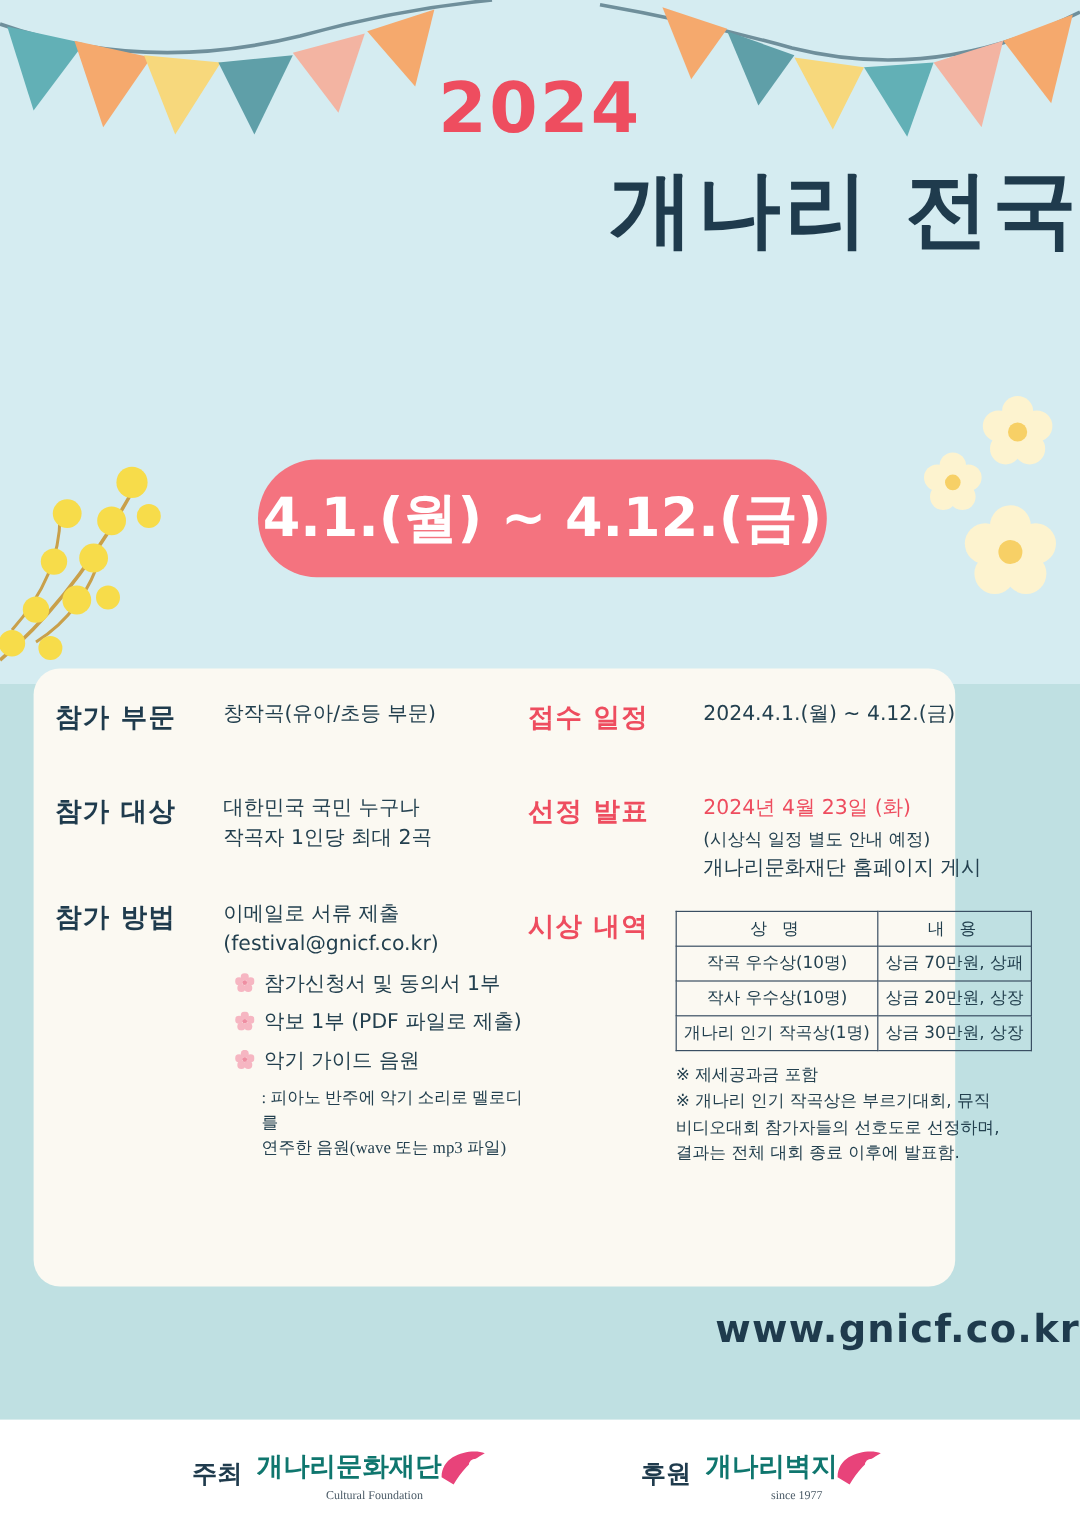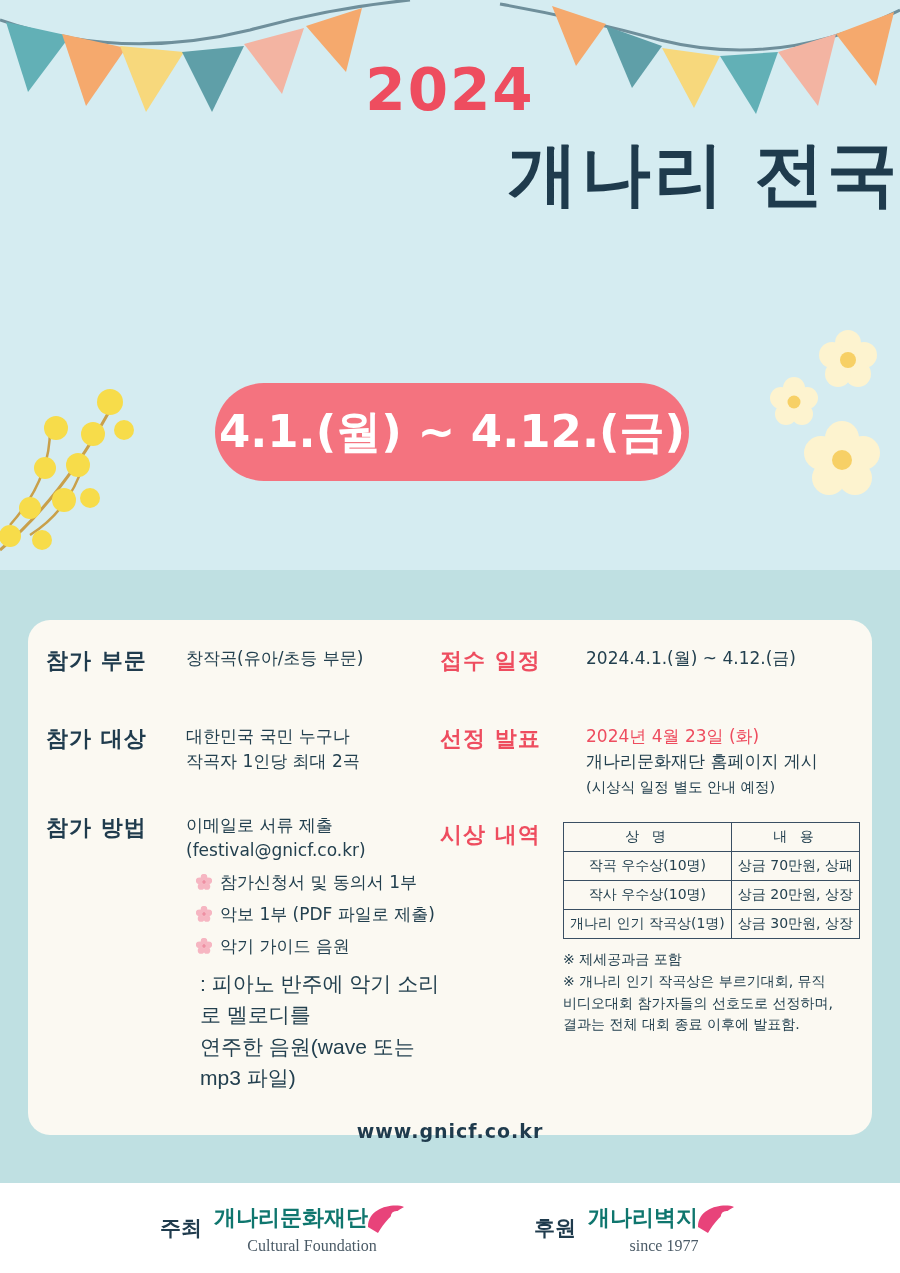--- a/index.html
+++ b/index.html
@@ -98,22 +98,22 @@
     right: 10px;
     top: 330px;
     width: 160px;
     height: 220px;
   }
 
   
   .card {
     position: absolute;
     left: 28px;
-    top: 620px;
-    width: 844px;
+    top: 557px;
+    width: 768px;
     height: 515px;
     background: #fbf9f2;
     border-radius: 22px;
   }
   .col-left {
     position: absolute;
     left: 18px;
     top: 26px;
     width: 400px;
   }
@@ -154,25 +154,25 @@
     color: #23404f;
     font-family: "DejaVu Sans", sans-serif;
   }
   .bullet .dot {
     width: 16px; height: 16px;
     margin-right: 8px;
     margin-top: 3px;
     flex: none;
   }
   .subnote {
-    font-size: 21px;
+    font-size: 14px;
     color: #23404f;
     line-height: 1.5;
-    margin-left: 4px;
-    font-family: Liberation Sans, sans-serif;
+    margin-left: 22px;
+    font-family: Liberation Serif, serif;
   }
 
   
   table.awards {
     border-collapse: collapse;
     margin-top: 2px;
     font-family: "DejaVu Sans", sans-serif;
     padding-left: 21px;
   }
   table.awards th, table.awards td {
@@ -189,23 +189,23 @@
     font-size: 14px;
     color: #23404f;
     line-height: 1.55;
     font-family: "DejaVu Sans", sans-serif;
   }
 
   
   .website {
     position: absolute;
     left: 0; right: 0;
-    top: 1120px;
-    text-align: center;
-    font-size: 19px;
+    top: 1088px;
+    text-align: right;
+    font-size: 32px;
     font-weight: bold;
     color: #1f3b4d;
     letter-spacing: 1px;
     font-family: "DejaVu Sans", sans-serif;
   }
   
   .footer {
     position: absolute;
     left: 0; right: 0;
     bottom: 0;
@@ -227,21 +227,21 @@
     margin-right: 12px;
     font-family: "DejaVu Sans", sans-serif;
   }
   .foot-name {
     font-size: 22px;
     font-weight: bold;
     color: #0f766e;
     font-family: "DejaVu Sans", sans-serif;
   }
   .foot-sub {
-    font-size: 16px;
+    font-size: 10px;
     color: #4a5a66;
     text-align: left;
     margin-top: 2px;
     font-family: "Liberation Serif", serif;
   }
   .foot-stack { display: flex; flex-direction: column; align-items: center; }
   .gn-mark {
     position: relative;
     width: 46px; height: 34px;
     margin-left: -4px;
@@ -399,22 +399,22 @@
 
       <div class="row" style="margin-bottom:48px;">
         <div class="lbl red" style="width:146px;">접수 일정</div>
         <div class="val">2024.4.1.(월) ~ 4.12.(금)</div>
       </div>
 
       <div class="row" style="margin-bottom:22px;">
         <div class="lbl red" style="width:146px;">선정 발표</div>
         <div>
           <div class="val red">2024년 4월 23일 (화)</div>
+          <div class="val small" style="margin-top:4px;">(시상식 일정 별도 안내 예정)</div>
           <div class="val">개나리문화재단 홈페이지 게시</div>
-          <div class="val small" style="margin-top:4px;">(시상식 일정 별도 안내 예정)</div>
         </div>
       </div>
 
       <div class="row">
         <div class="lbl red" style="width:146px;">시상 내역</div>
         <div>
           <table class="awards">
             <thead>
               <tr>
                 <th style="width:168px;">상 명</th>

